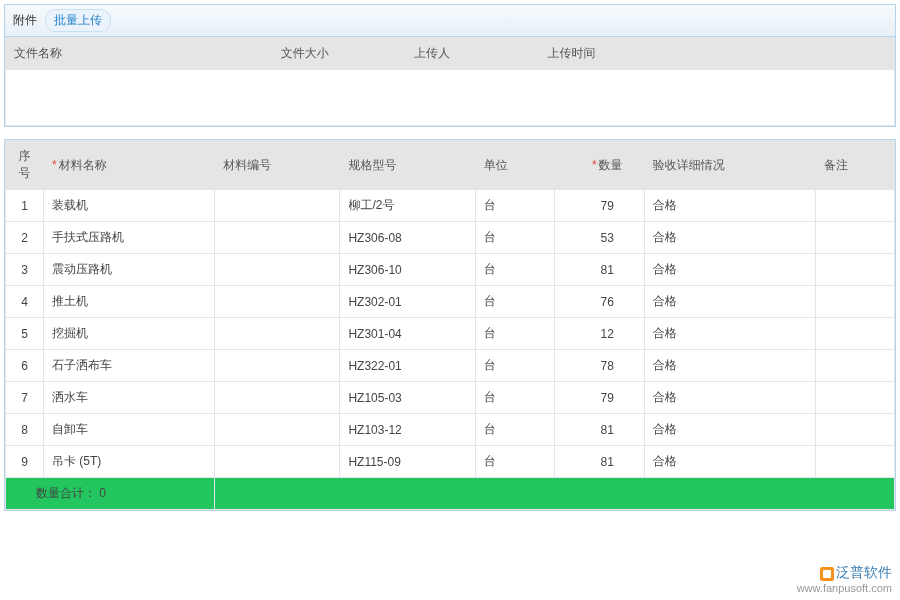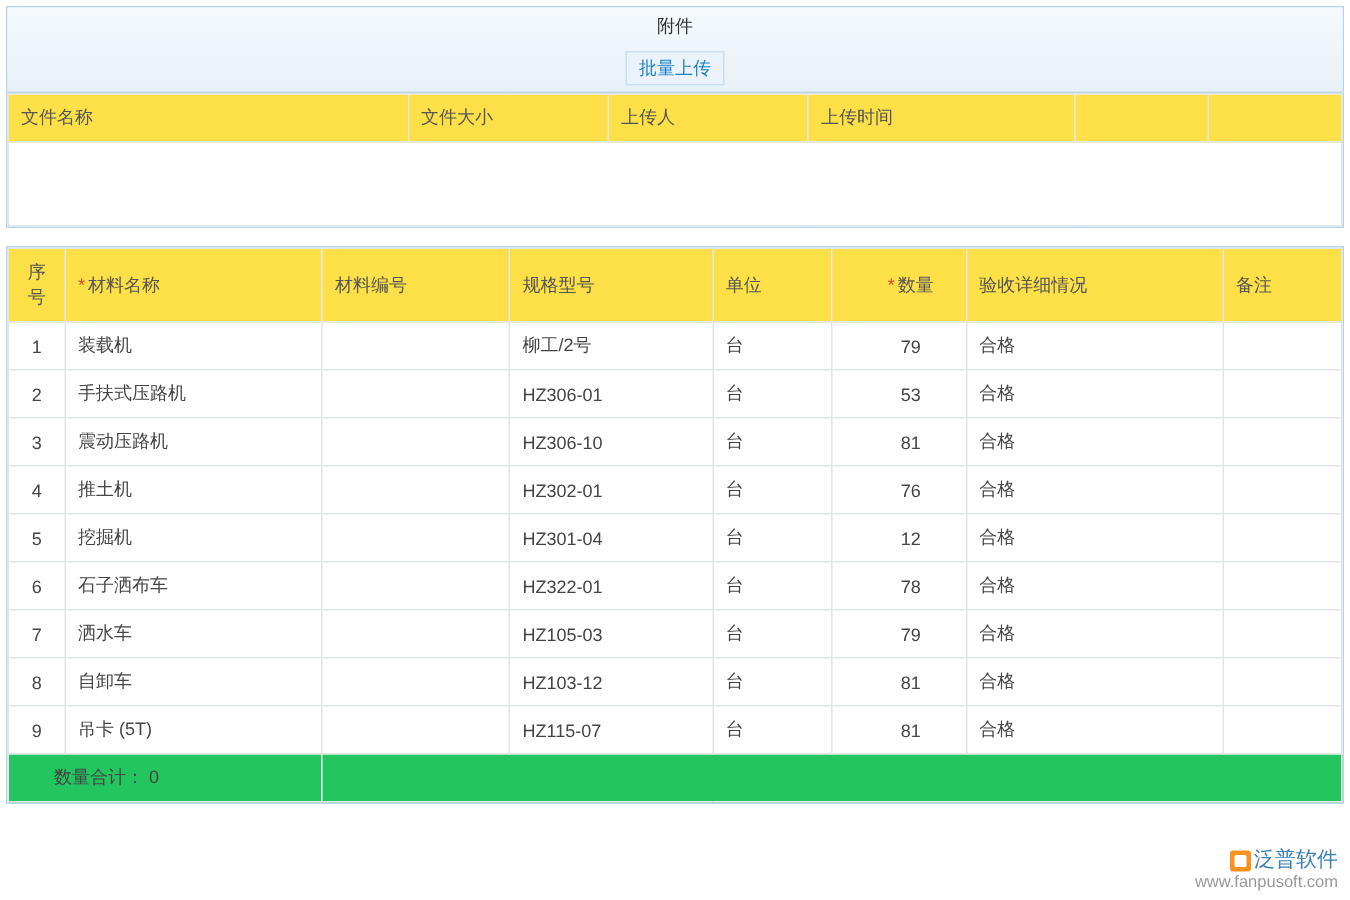--- a/index.html
+++ b/index.html
@@ -1,25 +1,25 @@
 <!DOCTYPE html>
 <html><head>
 <meta charset="utf-8">
 <style>
 * { box-sizing: border-box; margin: 0; padding: 0; }
 body { font-family: "Microsoft YaHei", Arial, sans-serif; font-size: 12px; color: #333; background: #fff; padding: 4px; }
 .panel { border: 1px solid #b8d4e8; margin-bottom: 12px; }
-.panel-header { background: linear-gradient(#f5f9fc, #e8f1f8); border-bottom: 1px solid #b8d4e8; padding: 4px 8px; display: flex; align-items: center; gap: 8px; flex-direction: column; }
+.panel-header { background: linear-gradient(#f5f9fc, #e8f1f8); border-bottom: 1px solid #b8d4e8; padding: 4px 8px; display: flex; align-items: center; gap: 8px; }
 .panel-title { color: #333; }
-.btn-link { color: #1e7fc9; background: #eaf3fb; border: 1px solid #c9e0f0; padding: 2px 8px; cursor: pointer; font-size: 12px; border-radius: 0; }
+.btn-link { color: #1e7fc9; background: #eaf3fb; border: 1px solid #c9e0f0; padding: 2px 8px; cursor: pointer; font-size: 12px; border-radius: 10px; }
 .req { color: #d94a3a; margin-right: 2px; }
 .sort-icon { display: inline-flex; flex-direction: column; margin-left: 2px; line-height: 5px; color: #888; font-size: 8px; }
 table { width: 100%; border-collapse: collapse; }
 th, td { border: 1px solid #e0e6ea; padding: 7px 8px; text-align: left; font-weight: normal; }
-th { background: #fde047; color: #555; }
+th { background: #e5e5e5; color: #555; }
 .attach-table th { height: 28px; }
 .attach-body { height: 56px; }
 .col-num { width: 38px; text-align: center; }
 .col-qty { text-align: center; width: 90px; padding-left: 24px; }
 .detail-table td { color: #444; }
 .footer-row { background: #22c55e; }
 .footer-label { padding-left: 30px; }
 .watermark { position: fixed; bottom: 6px; right: 8px; font-size: 11px; color: #999; text-align: right; }
 .watermark .cn { color: #3a7fb5; font-size: 14px; text-align: center; }
 .watermark .logo { display:inline-block; width:14px; height:14px; background:#f7931e; border-radius:2px; vertical-align:middle; margin-right:2px; position:relative; }
@@ -74,21 +74,21 @@
           <td>柳工/2号</td>
           <td>台</td>
           <td class="col-qty">79</td>
           <td>合格</td>
           <td></td>
         </tr>
         <tr>
           <td class="col-num">2</td>
           <td>手扶式压路机</td>
           <td></td>
-          <td>HZ306-01</td>
+          <td>HZ306-08</td>
           <td>台</td>
           <td class="col-qty">53</td>
           <td>合格</td>
           <td></td>
         </tr>
         <tr>
           <td class="col-num">3</td>
           <td>震动压路机</td>
           <td></td>
           <td>HZ306-10</td>
@@ -144,21 +144,21 @@
           <td>HZ103-12</td>
           <td>台</td>
           <td class="col-qty">81</td>
           <td>合格</td>
           <td></td>
         </tr>
         <tr>
           <td class="col-num">9</td>
           <td>吊卡 (5T)</td>
           <td></td>
-          <td>HZ115-07</td>
+          <td>HZ115-09</td>
           <td>台</td>
           <td class="col-qty">81</td>
           <td>合格</td>
           <td></td>
         </tr>
       </tbody>
     <tfoot>
         <tr class="footer-row">
       <td colspan="2" class="footer-label">
         <span>数量合计：</span> <span>0</span>

